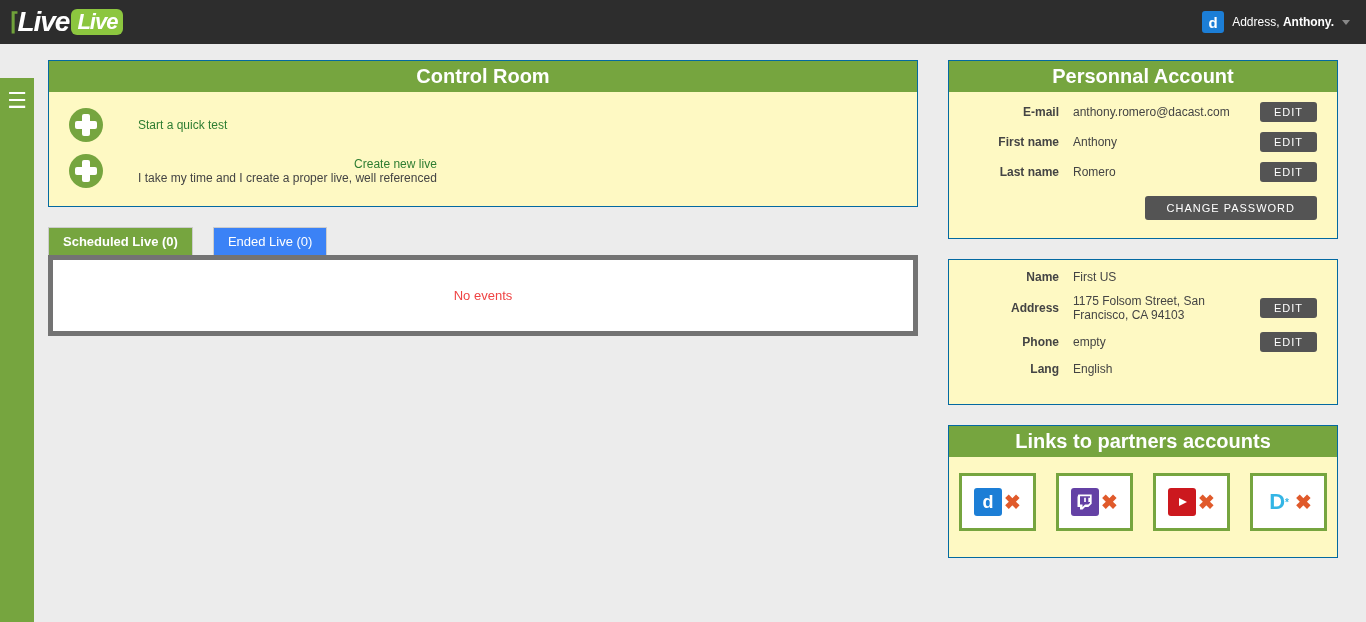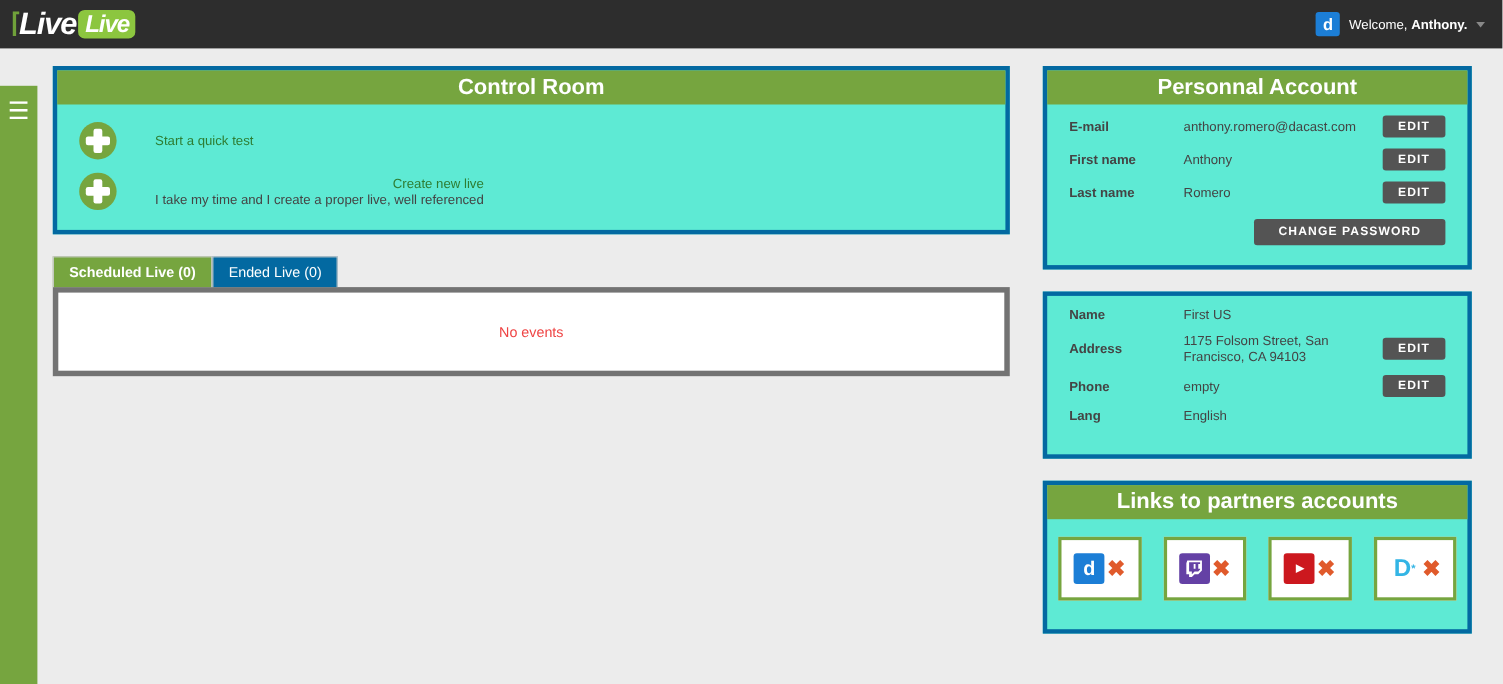--- a/index.html
+++ b/index.html
@@ -16,45 +16,45 @@
   .welcome b { font-weight: bold; margin-top: 32px; }
   .caret { width: 0; height: 0; border-left: 4px solid transparent; border-right: 4px solid transparent; border-top: 5px solid #888; }
 
   .hamburger-col { position: absolute; top: 78px; left: 0; width: 34px; background: #76a53f; height: 544px; display: flex; align-items: flex-start; justify-content: center; padding-top: 12px; }
   .hamburger { color: #fff; font-size: 22px; line-height: 1; }
 
   .layout { display: flex; padding: 16px 10px 30px 48px; gap: 30px; }
   .main-col { flex: 1; max-width: 870px; }
   .side-col { width: 390px; }
 
-  .panel { background: #5eead4; border: 4px solid #0369a1; margin-bottom: 20px; }
+  .panel { background: #fef9c3; border: 1px solid #0369a1; margin-bottom: 20px; }
   .panel-head { background: #76a53f; color: #fff; font-weight: bold; font-size: 20px; text-align: center; padding: 4px 0; }
   .panel-body { padding: 10px 20px 18px 20px; }
 
   .action-row { display: flex; align-items: center; gap: 35px; margin-top: 6px; }
   .plus-circle { width: 34px; height: 34px; background: #76a53f; border-radius: 50%; position: relative; flex-shrink: 0; }
   .plus-circle::before, .plus-circle::after { content: ""; position: absolute; background: #fff; border-radius: 2px; }
   .plus-circle::before { width: 22px; height: 8px; top: 13px; left: 6px; }
   .plus-circle::after { width: 8px; height: 22px; top: 6px; left: 13px; }
   .action-text .title { color: #2e7d32; font-size: 12px; }
   .action-text .sub { color: #444; font-size: 12px; }
   .action-row + .action-row { margin-top: 12px; text-align: right; }
 
   .tabs-wrap { margin-top: 16px; }
-  .tabs { display: flex; }
+  .tabs { display: flex; gap: 20px; }
   .tab { padding: 6px 14px; border: 1px solid #ccc; border-bottom: none; font-size: 13px; color: #fff; cursor: pointer; }
   .tab.active { background: #76a53f; font-weight: bold; }
-  .tab.inactive { background: #0369a1; text-align: center; }
+  .tab.inactive { background: #3b82f6; text-align: center; }
   .tab-panel { background: #fff; border: 5px solid #737373; padding: 28px 0; text-align: center; color: #ef4444; font-size: 13px; }
 
   .form-row { display: flex; align-items: center; margin-bottom: 10px; }
-  .form-row .lbl { width: 90px; font-weight: bold; color: #444; font-size: 12px; margin-right: 14px; }
+  .form-row .lbl { width: 90px; text-align: right; font-weight: bold; color: #444; font-size: 12px; margin-right: 14px; }
   .form-row .val { flex: 1; color: #444; font-size: 12px; }
 
-  .btn-grey { background: #545454; color: #fff; border: none; border-radius: 3px; padding: 4px 14px; font-size: 11px; font-weight: bold; letter-spacing: 1px; cursor: pointer; text-align: center; }
+  .btn-grey { background: #545454; color: #fff; border: none; border-radius: 3px; padding: 4px 14px; font-size: 11px; font-weight: normal; letter-spacing: 1px; cursor: pointer; text-align: center; }
   .btn-wide { padding: 6px 22px; }
   .btn-row-right { display: flex; justify-content: flex-end; margin-top: 14px; }
 
   .partners { display: flex; gap: 20px; justify-content: center; padding: 16px 10px 26px; }
   .partner-box { width: 78px; height: 58px; border: 3px solid #76a53f; background: #fff; display: flex; align-items: center; justify-content: center; gap: 2px; position: relative; }
   .p-icon { width: 28px; height: 28px; display:flex; align-items:center; justify-content:center; border-radius:3px; }
   .p-x { color: #e05a2b; font-size: 20px; font-weight: bold; }
   .icon-d { background:#1c7ed6; color:#fff; font-weight:bold; font-size:18px; }
   .icon-twitch { background:#6441a5; color:#fff; font-size:17px; }
   .icon-youtube { background:#cc181e; color:#fff; font-size:16px; }
@@ -65,21 +65,21 @@
 <body>
 
 <div class="topbar">
   <div class="logo">
     <span class="logo-brk">⌈</span>
     <span class="logo-easy">Live</span>
     <span class="logo-live">Live</span>
   </div>
   <div class="user-area">
     <div class="user-avatar">d</div>
-    <span class="welcome"><span>Welcome, </span><b>Anthony.</b></span>
+    <span class="welcome"><span>Address, </span><b>Anthony.</b></span>
     <span class="caret"></span>
   </div>
 </div>
 
 <div class="hamburger-col">
   <span class="hamburger">☰</span>
 </div>
 
 <div class="layout">
   <div class="main-col">

